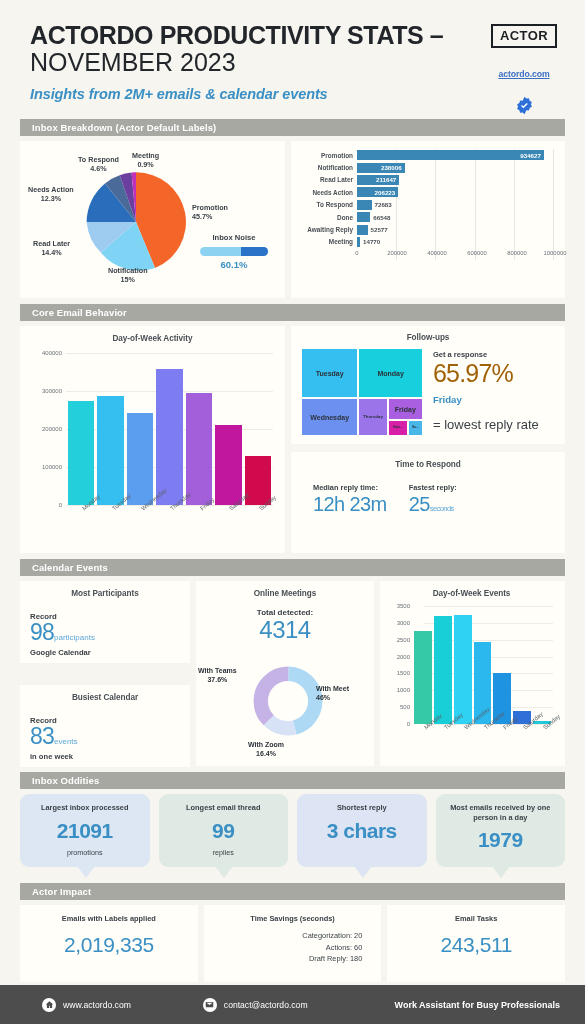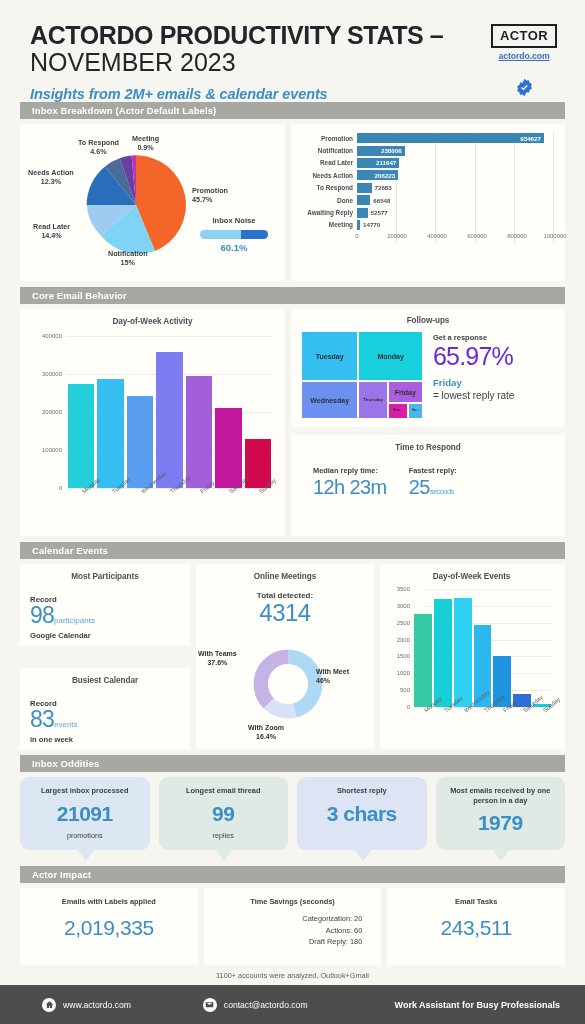--- a/index.html
+++ b/index.html
@@ -24,21 +24,21 @@
   .subtitle {
     margin-top: 11px; font-size: 14.5px; font-weight: 700; font-style: italic;
     color: #3a8fc4; letter-spacing: -0.1px;
   }
   .header-right { width: 78px; display: flex; flex-direction: column; align-items: center; padding-top: 2px;}
   .logo-box {
     border: 2.5px solid #1c1f23; padding: 2px 7px 3px 7px;
     font-size: 13px; font-weight: 800; letter-spacing: 0.4px; color: #1c1f23;
   }
   .logo-url {
-    margin-top: 3px; font-size: 8.7px; font-weight: 700; color: #3a6fc4;
+    margin-top: 21px; font-size: 8.7px; font-weight: 700; color: #3a6fc4;
     text-decoration: underline; letter-spacing: -0.1px;
   }
   .verified { margin-top: 17px; }
 
   
   .sec-bar {
     background: #a8a8a3; color: #ffffff;
     font-size: 9.5px; font-weight: 700; letter-spacing: 0.1px;
     padding: 4px 0 4px 12px; margin: 0 20px;
     height: 17px; line-height: 9px; display: flex; align-items: center;
@@ -111,23 +111,23 @@
   }
 
   
   .tm { position: absolute; left: 10px; top: 22px; width: 122px; height: 88px; }
   .tile { position: absolute; border: 1px solid #fffef9; display: flex; align-items: center; justify-content: center; }
   .tile span { font-size: 7px; color: #2b3138; font-weight: 600; text-align: center; line-height: 1; }
   .tile.tiny span { font-size: 4.4px; }
   .tile.xtiny span { font-size: 3.4px; }
   .fu-right { position: absolute; left: 142px; top: 24px; right: 6px; }
   .fu-lbl { font-size: 7.5px; color: #3c4148; font-weight: 600; }
-  .fu-big { font-size: 25px; color: #6d28d9; font-weight: 400; letter-spacing: -0.8px; line-height: 1.08; margin-top: 1px;}
+  .fu-big { font-size: 25px; color: #a16207; font-weight: 400; letter-spacing: -0.8px; line-height: 1.08; margin-top: 1px;}
   .fu-day { margin-top: 7px; font-size: 9.6px; color: #3a8fc4; font-weight: 600; }
-  .fu-note { font-size: 10px; color: #3c4148; margin-top: 2px; }
+  .fu-note { font-size: 13px; color: #3c4148; margin-top: 12px; }
 
   
   .ttr-grid { display: flex; margin-top: 14px; padding-left: 14px; gap: 22px; }
   .ttr-lbl { font-size: 7.4px; font-weight: 600; color: #3c4148; }
   .ttr-val { font-size: 20px; color: #3a8fc4; font-weight: 400; letter-spacing: -0.6px; margin-top: 1px; }
   .ttr-unit { font-size: 7.6px; color: #5fa8d6; font-weight: 500; }
 
   
   .cal-row { margin-top: 5px; height: 185px; }
   .cal-left { width: 170px; display: flex; flex-direction: column; gap: 22px; }

